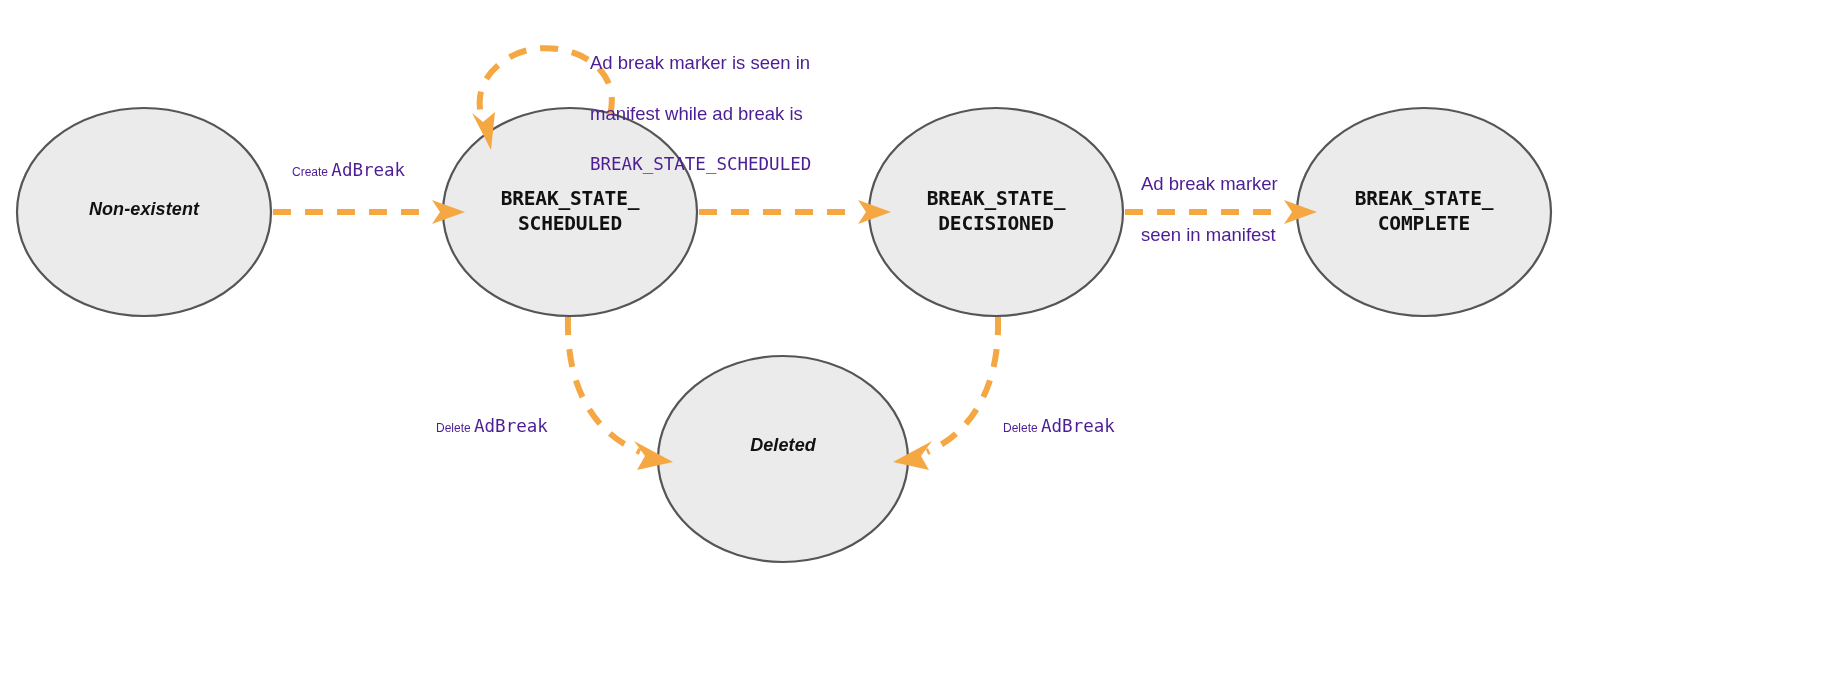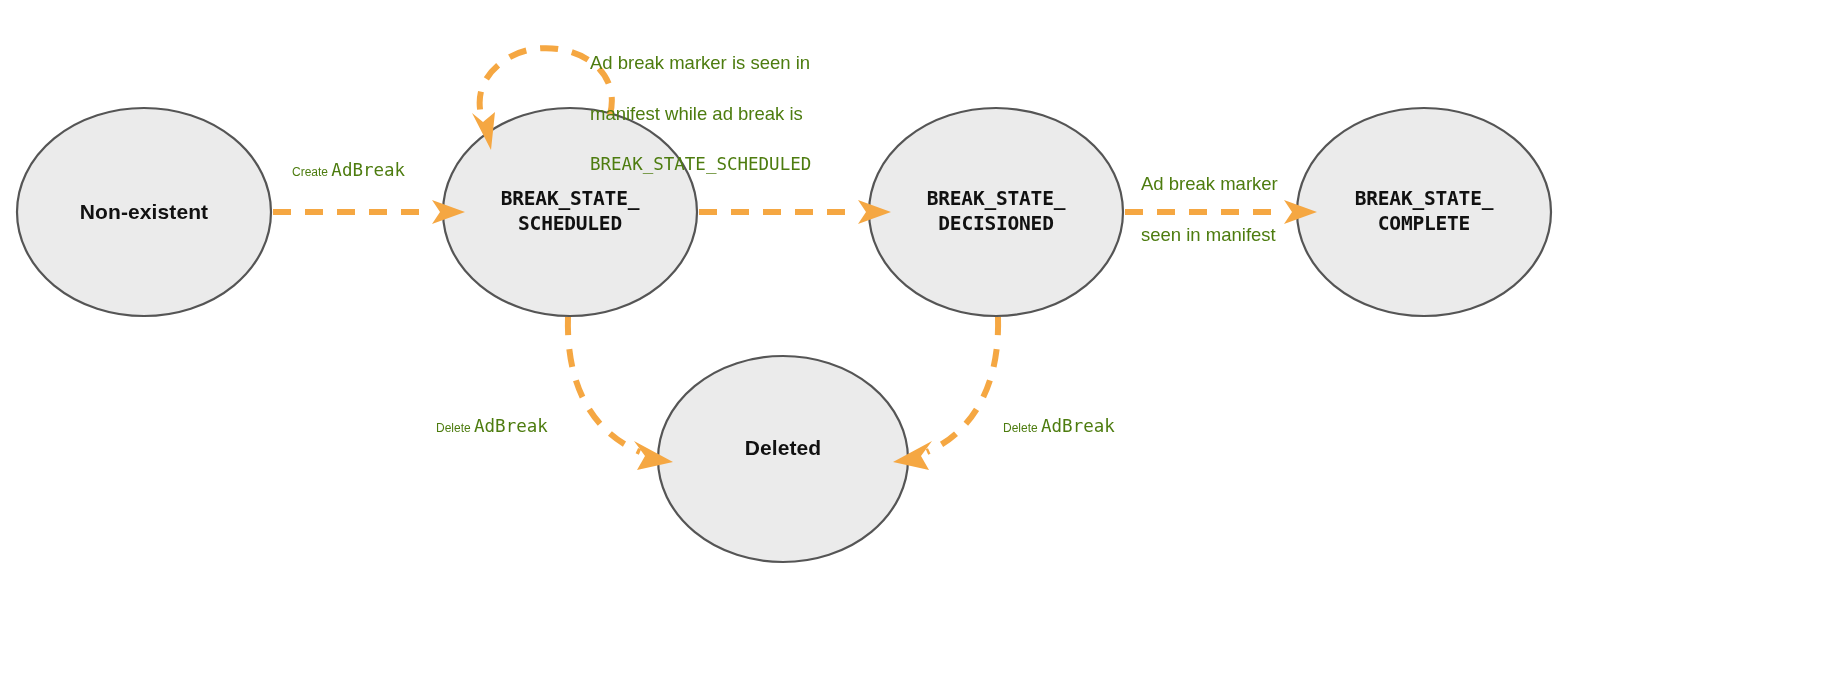--- a/index.html
+++ b/index.html
@@ -43,32 +43,33 @@
     position: absolute;
     text-align: center;
     color: #111111;
     line-height: 1.30;
     pointer-events: none;
     white-space: pre-line;
   }
   .node-label.sans {
     font-family: "Liberation Sans", sans-serif;
     font-weight: bold;
-    font-size: 21px;
+    font-size: 18px;
     letter-spacing: 0.1px;
+    font-style: italic;
   }
   .node-label.mono {
     font-family: "DejaVu Sans Mono", "Liberation Mono", monospace;
     font-weight: bold;
     font-size: 19.5px;
     letter-spacing: -0.2px;
   }
   .edge-label {
     position: absolute;
-    color: #4d7c0f;
+    color: #4c1d95;
     font-size: 18.5px;
     line-height: 1.38;
     white-space: pre-line;
     pointer-events: none;
   }
   .edge-label.sans {
     font-family: "Liberation Sans", sans-serif;
   }
   .edge-label .mixed-mono {
     font-family: "DejaVu Sans Mono", "Liberation Mono", monospace;

